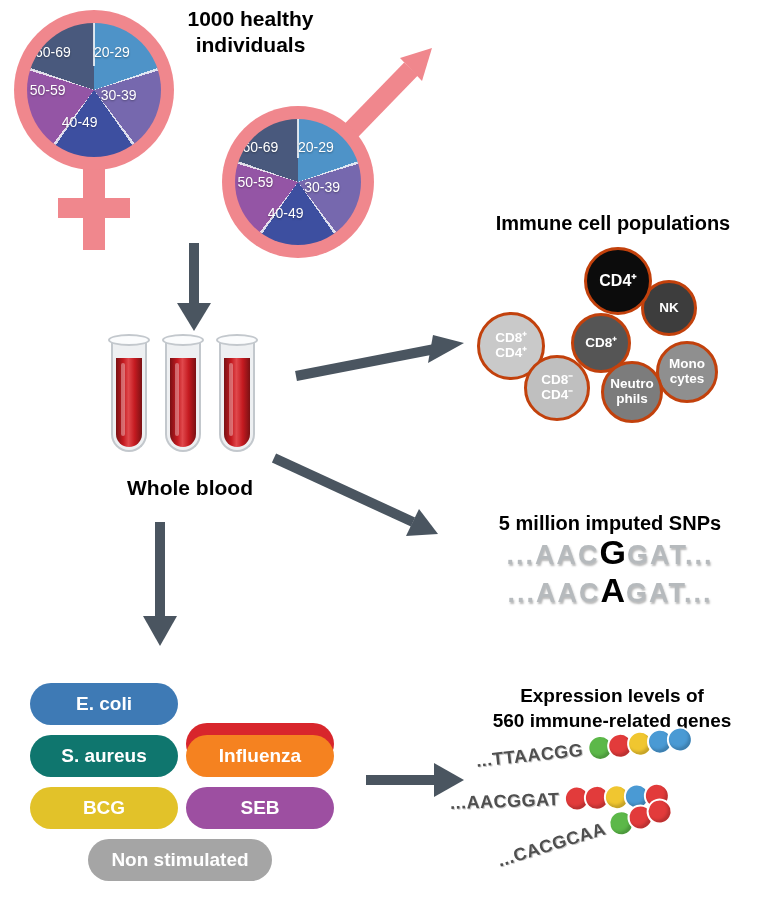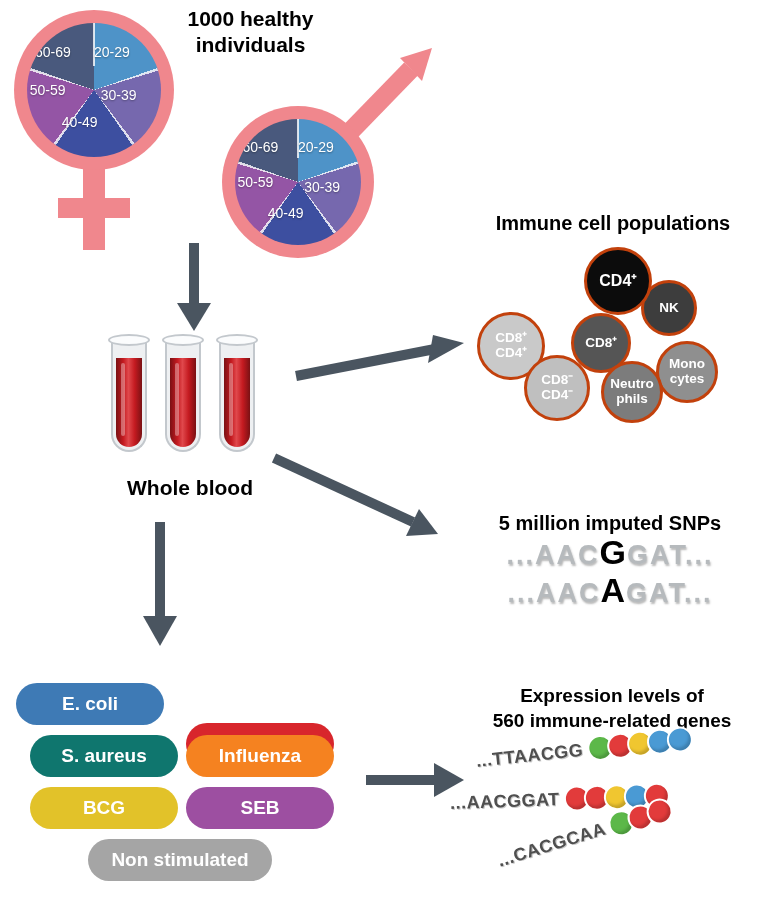--- a/index.html
+++ b/index.html
@@ -108,21 +108,21 @@
   }
   .snp-1 { top:533px; } .snp-2 { top:571px; }
   .variant { color:#000; font-size:34px; text-shadow:none; letter-spacing:1px; }
 
   
   .pill {
     position:absolute; width:148px; height:42px; border-radius:21px;
     display:flex; align-items:center; justify-content:center;
     color:#fff; font-weight:bold; font-size:19px;
   }
-  .pill-1 { left:16px;  top:683px; }
+  .pill-1 { left:30px;  top:683px; }
   .pill-2 { left:186px; top:723px; }
   .pill-3 { left:30px;  top:735px; }
   .pill-4 { left:186px; top:735px; }
   .pill-5 { left:30px;  top:787px; }
   .pill-6 { left:186px; top:787px; }
   .pill-7 { left:88px;  top:839px; width:184px; }
 
   
   .read {
     position:absolute; display:flex; align-items:center;

